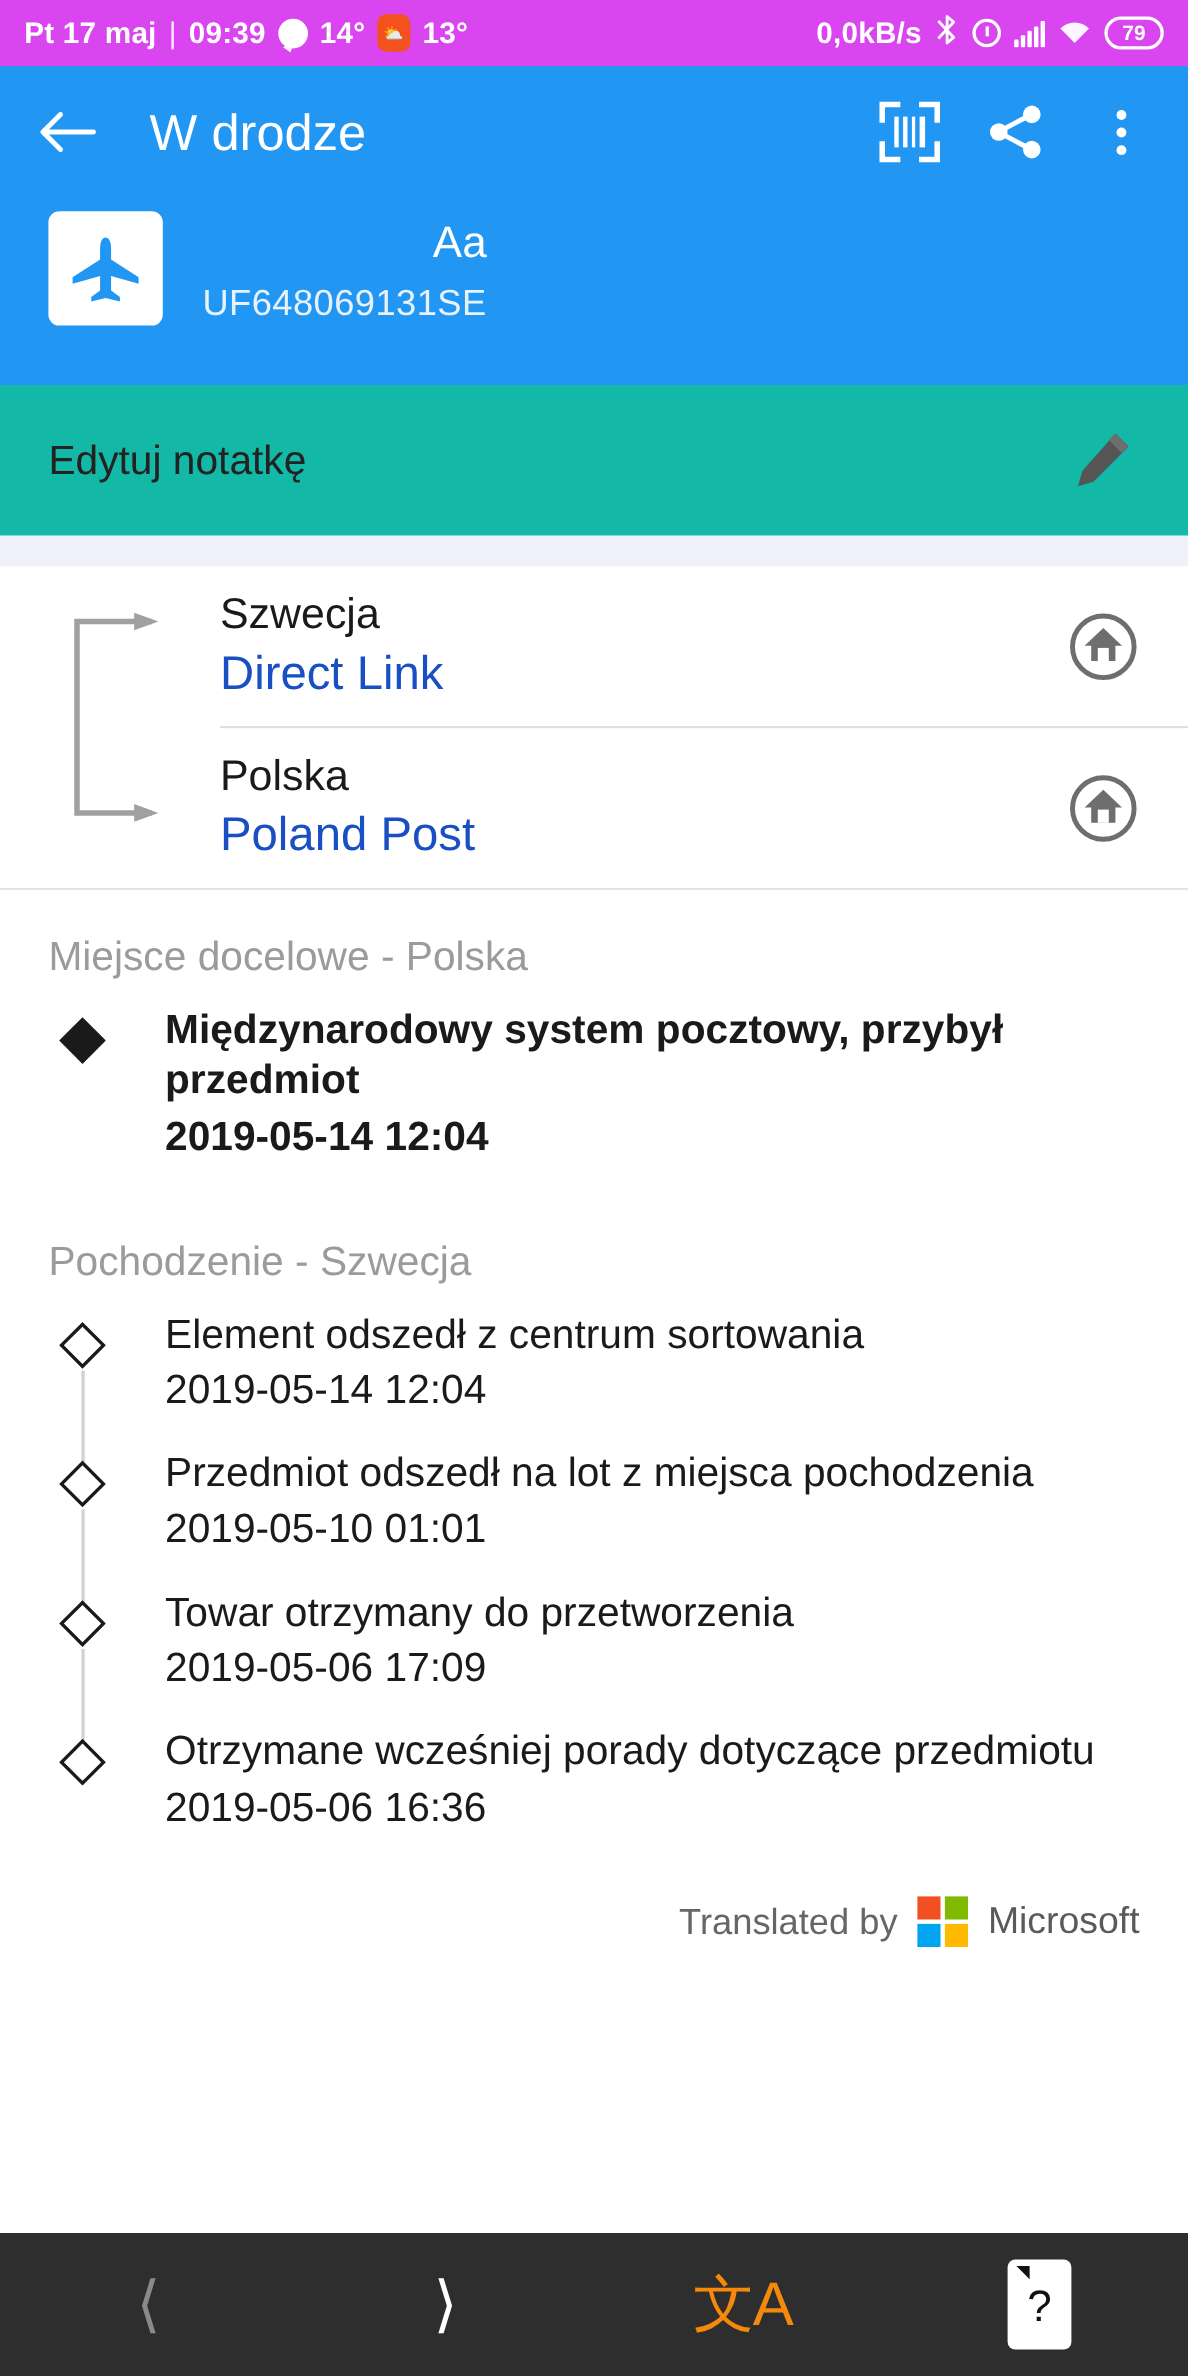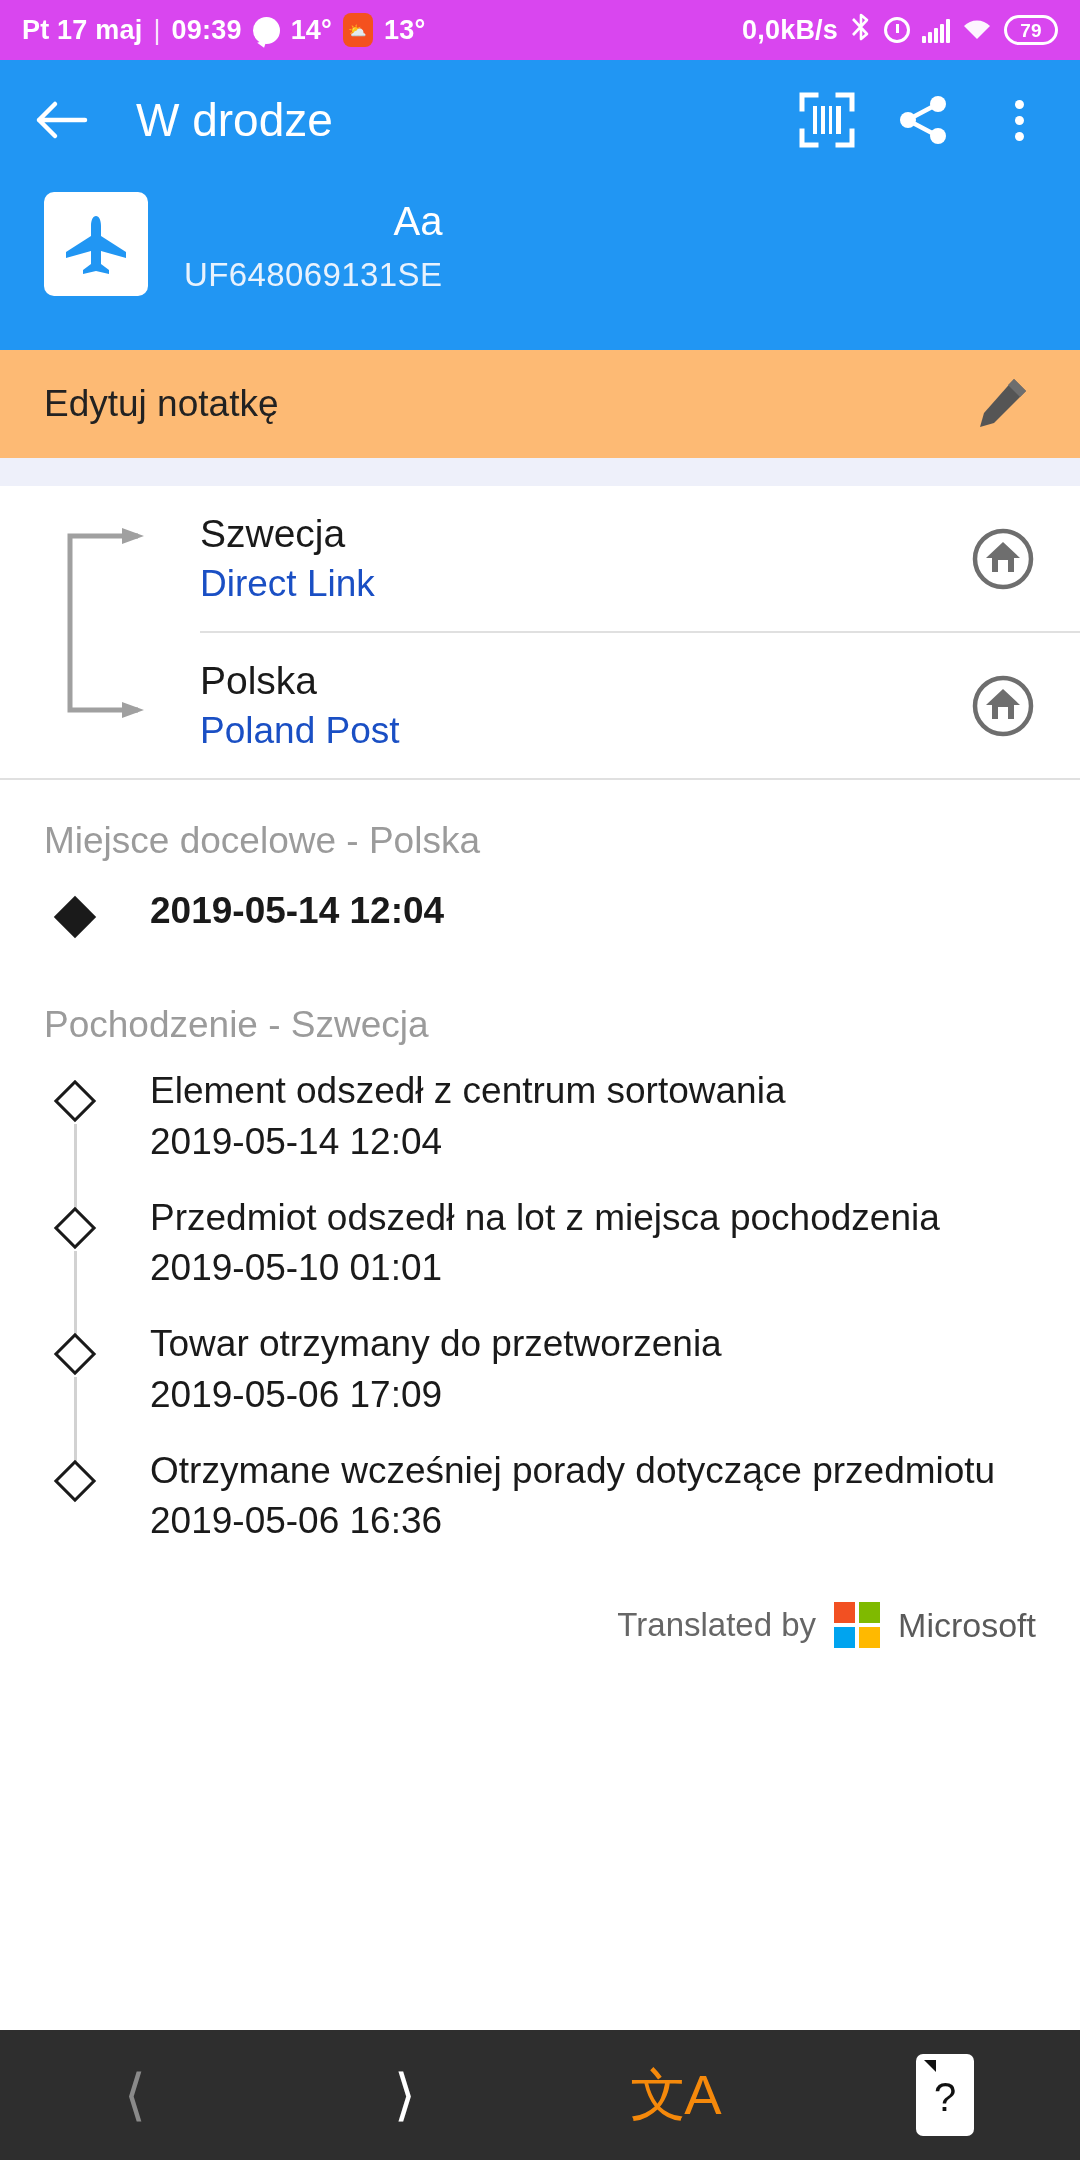--- a/index.html
+++ b/index.html
@@ -67,36 +67,36 @@
   .ship-icon {
     width:104px; height:104px; background:#fff; border-radius:10px;
     display:flex; align-items:center; justify-content:center; flex:0 0 auto;
   }
   .ship-text { margin-left:36px; padding-top:6px; }
   .ship-title { font-size:40px; color:#fff; line-height:1.15; }
   .ship-code { font-size:33px; color:#e8f2fd; margin-top:12px; letter-spacing:.4px; }
 
   
   .note-row {
-    height:108px; background:#fdba74; display:flex; align-items:center;
+    height:137px; background:#14b8a6; display:flex; align-items:center;
     padding:0 44px; flex:0 0 auto;
   }
   .note-label { font-size:37px; color:#222; }
   .note-edit { margin-left:auto; width:70px; height:70px; display:flex; align-items:center; justify-content:center; }
 
   .band { height:28px; background:#eef0fa; flex:0 0 auto; }
 
   
   .route { position:relative; background:#fff; padding:0 0 0 0; flex:0 0 auto; }
   .route-inner { position:relative; }
   .bracket { position:absolute; left:60px; top:42px; width:90px; height:190px; }
   .route-row { display:flex; align-items:center; min-height:145px; padding:0 44px 0 200px; }
   .route-text { display:flex; flex-direction:column; gap:8px; }
   .route-country { font-size:39px; color:#1a1a1a; line-height:1.1; }
-  .route-carrier { font-size:37px; color:#1a4fc4; line-height:1.1; }
+  .route-carrier { font-size:43px; color:#1a4fc4; line-height:1.1; }
   .route-home { margin-left:auto; width:66px; height:66px; flex:0 0 auto; }
   .row-sep { height:2px; background:#e0e0e0; margin-left:200px; }
   .card-sep { height:2px; background:#e0e0e0; }
 
   
   .events { background:#fff; flex:1 1 auto; }
   .sec-title { font-size:37px; color:#9b9b9b; padding:40px 44px 22px 44px; }
   .ev { display:flex; padding:0 44px 0 0; position:relative; }
   .ev-gutter { width:150px; flex:0 0 auto; position:relative; display:flex; justify-content:center; }
   .dia { width:30px; height:30px; transform:rotate(45deg); margin-top:18px; }
@@ -290,20 +290,21 @@
 
   <div class="events">
 
     <div>
       <div class="sec-title">Miejsce docelowe - Polska</div>
       <div class="ev">
         <div class="ev-gutter">
           <div class="dia filled"></div>
         </div>
         <div class="ev-body">
+          <div class="ev-desc bold">Międzynarodowy system pocztowy, przybył przedmiot</div>
           <div class="ev-time bold">2019-05-14 12:04</div>
         </div>
       </div>
     </div>
 
     <div>
       <div class="sec-title">Pochodzenie - Szwecja</div>
 
       <div class="ev">
         <div class="ev-gutter">

